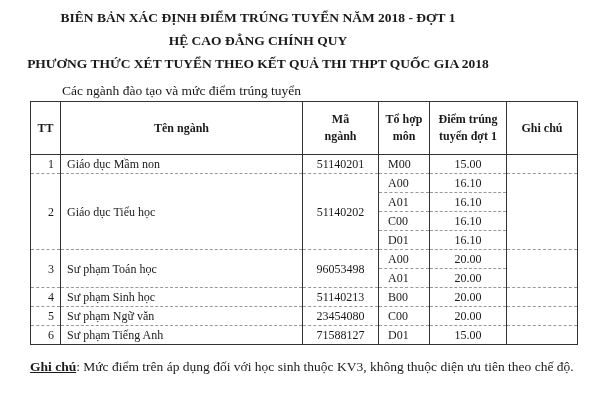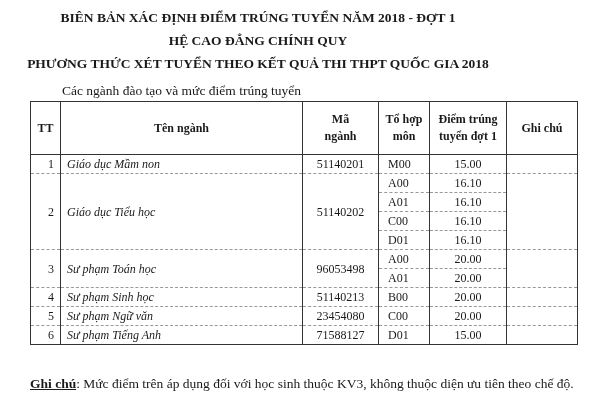--- a/index.html
+++ b/index.html
@@ -13,24 +13,24 @@
   .subtitle { position: absolute; left: 62px; top: 83px; font-weight: normal; font-size: 13.5px; }
   table { position: absolute; left: 30px; top: 101px; border-collapse: collapse;
           font-size: 12px; table-layout: fixed; }
   th, td { border-left: 1.5px solid #333; border-right: 1.5px solid #333;
            padding: 0; line-height: 18px; }
   th { font-weight: bold; text-align: center; border-top: 1.5px solid #333;
        border-bottom: 1.5px solid #333; height: 52px; line-height: 17px; }
   td { border-top: 1px dashed #999; border-bottom: 1px dashed #999; height: 18px; }
   tr.last td { border-bottom: 1.5px solid #333; }
   td.tt { text-align: right; padding-right: 6px; }
-  td.name { text-align: left; padding-left: 6px; font-style: italic; }
+  td.name { text-align: left; padding-left: 6px; }
   td.code, td.combo, td.score { text-align: center; margin-top: 12px; }
   td.combo { text-align: left; padding-left: 9px; }
-  .note { position: absolute; left: 30px; top: 375px; width: 550px; font-size: 13.5px; line-height: 17px; }
+  .note { position: absolute; left: 30px; top: 358px; width: 550px; font-size: 13.5px; line-height: 17px; }
   .note-label { font-weight: bold; text-decoration: underline; }
 </style>
 </head>
 <body>
 
 <div id="t1" class="title">BIÊN BẢN XÁC ĐỊNH ĐIỂM TRÚNG TUYỂN NĂM 2018 - ĐỢT 1</div>
 <div id="t2" class="title">HỆ CAO ĐẲNG CHÍNH QUY</div>
 <div id="t3" class="title">PHƯƠNG THỨC XÉT TUYỂN THEO KẾT QUẢ THI THPT QUỐC GIA 2018</div>
 <div class="subtitle">Các ngành đào tạo và mức điểm trúng tuyển</div>
 

